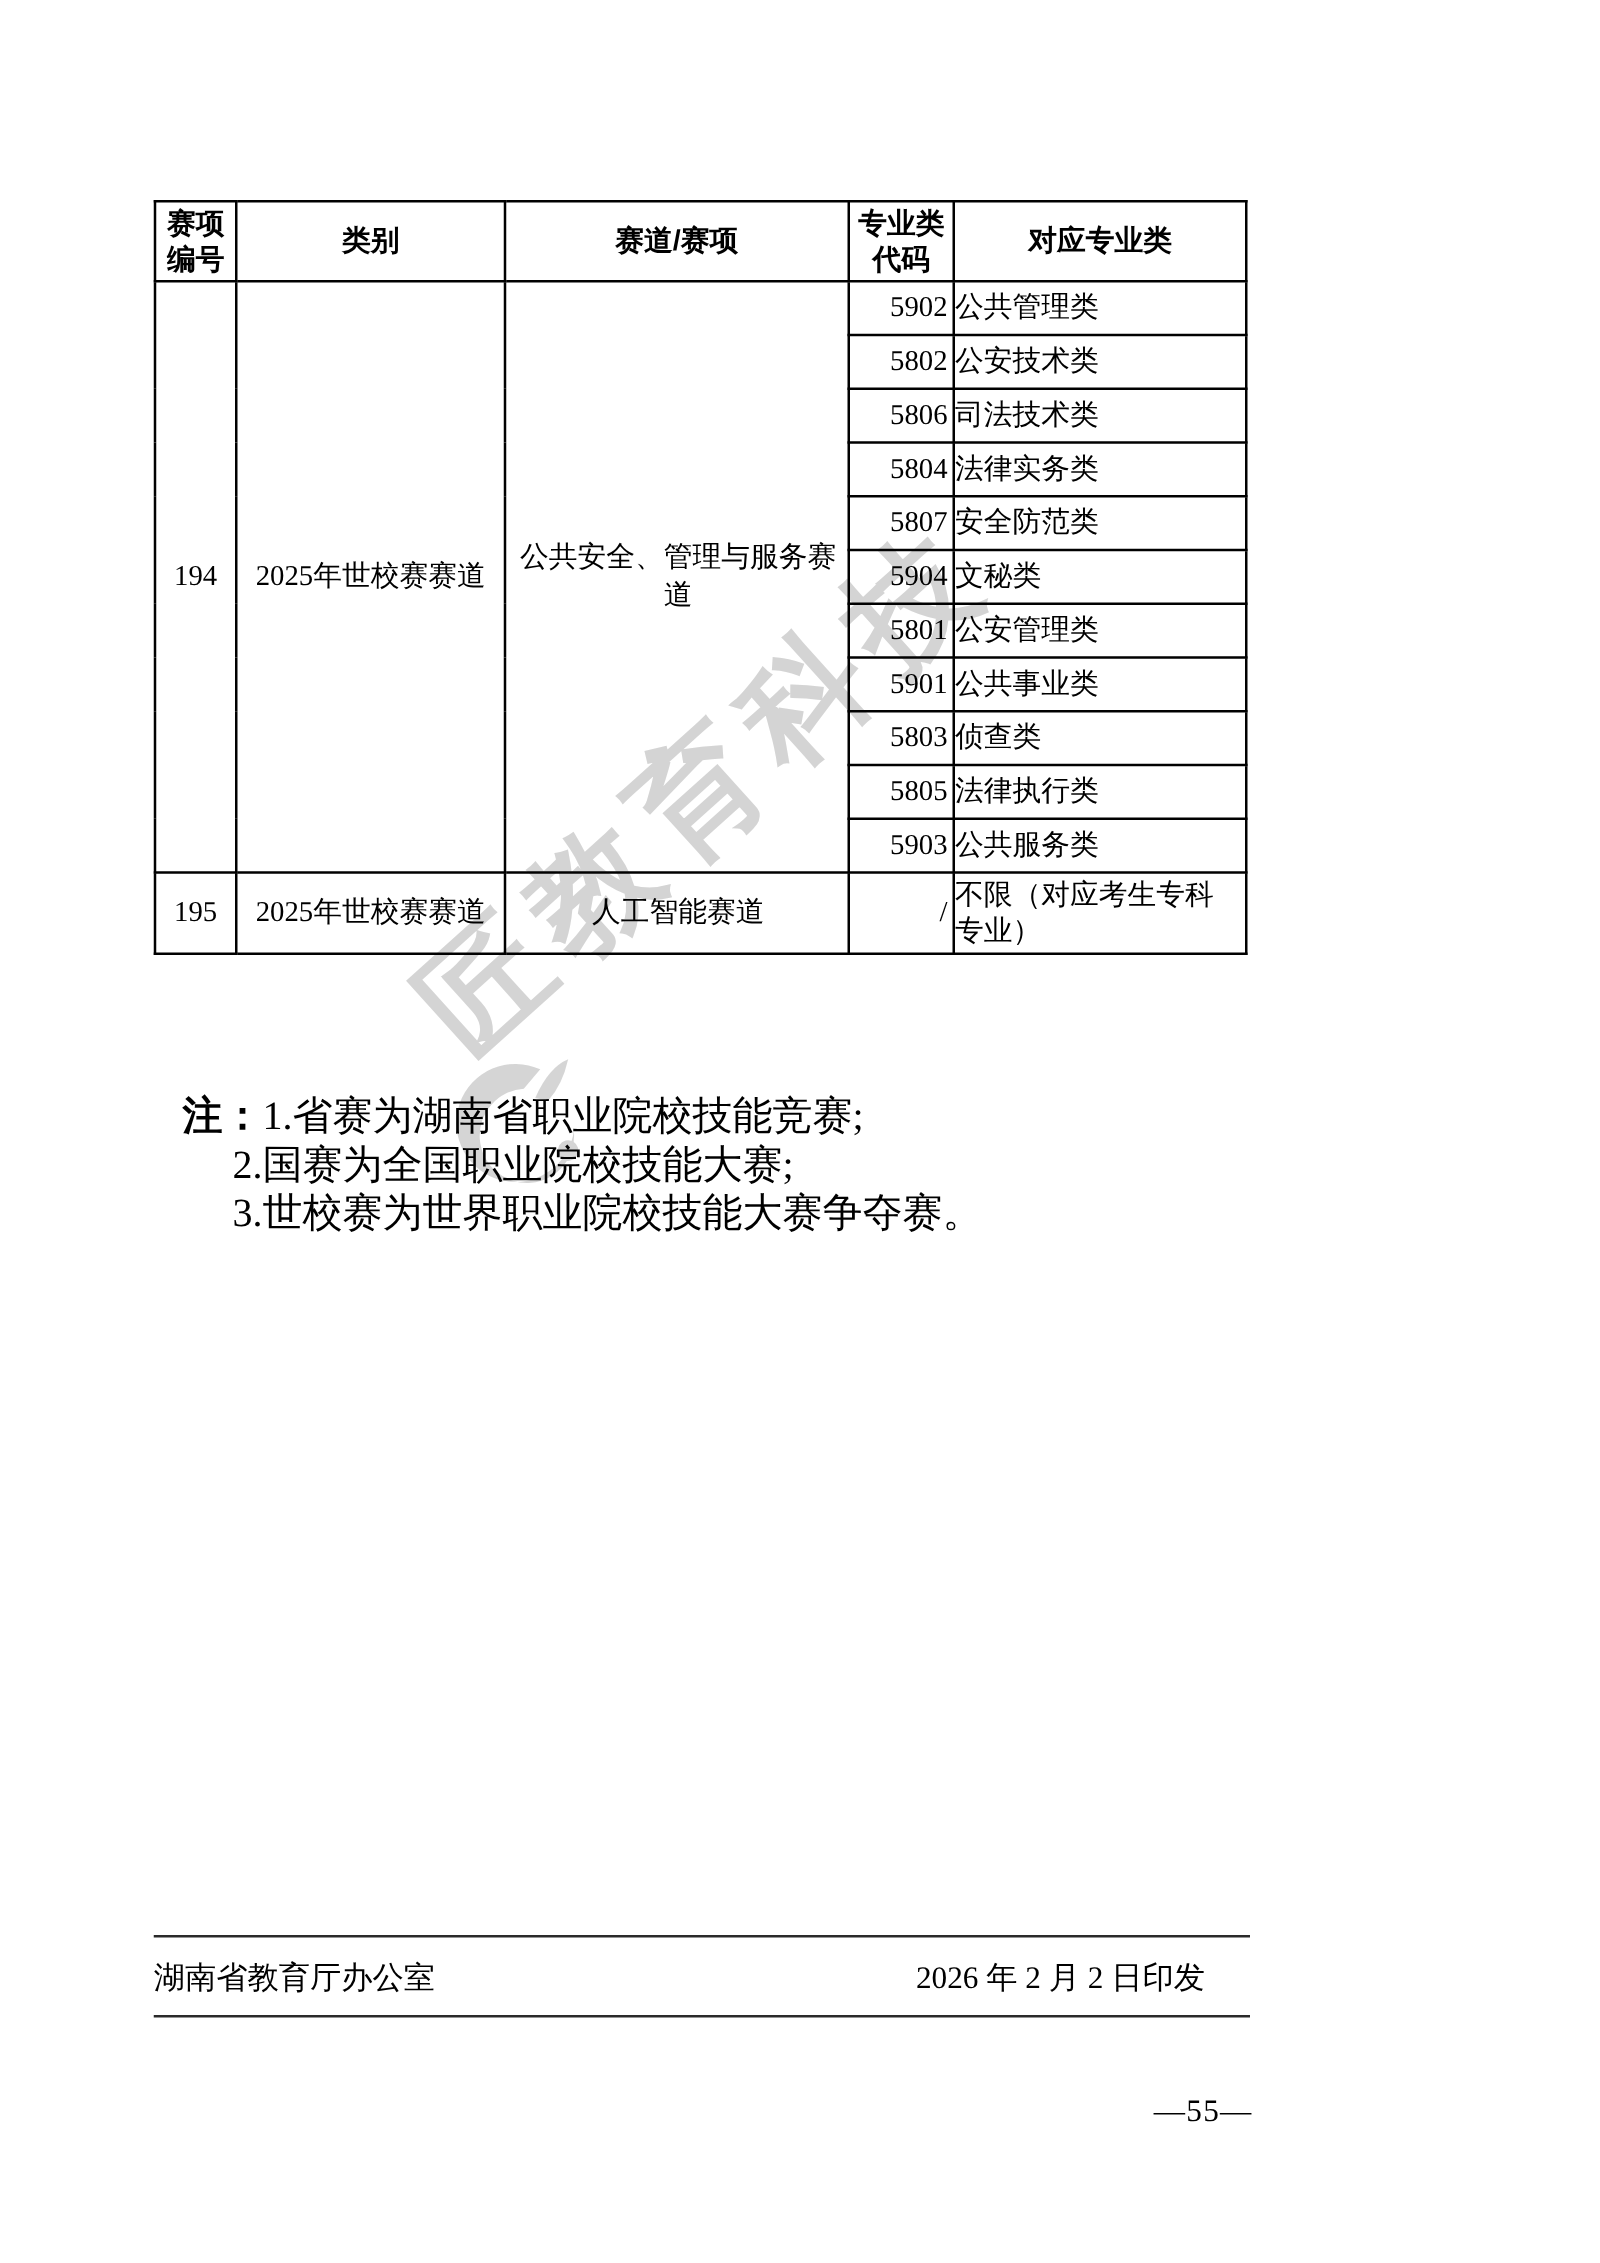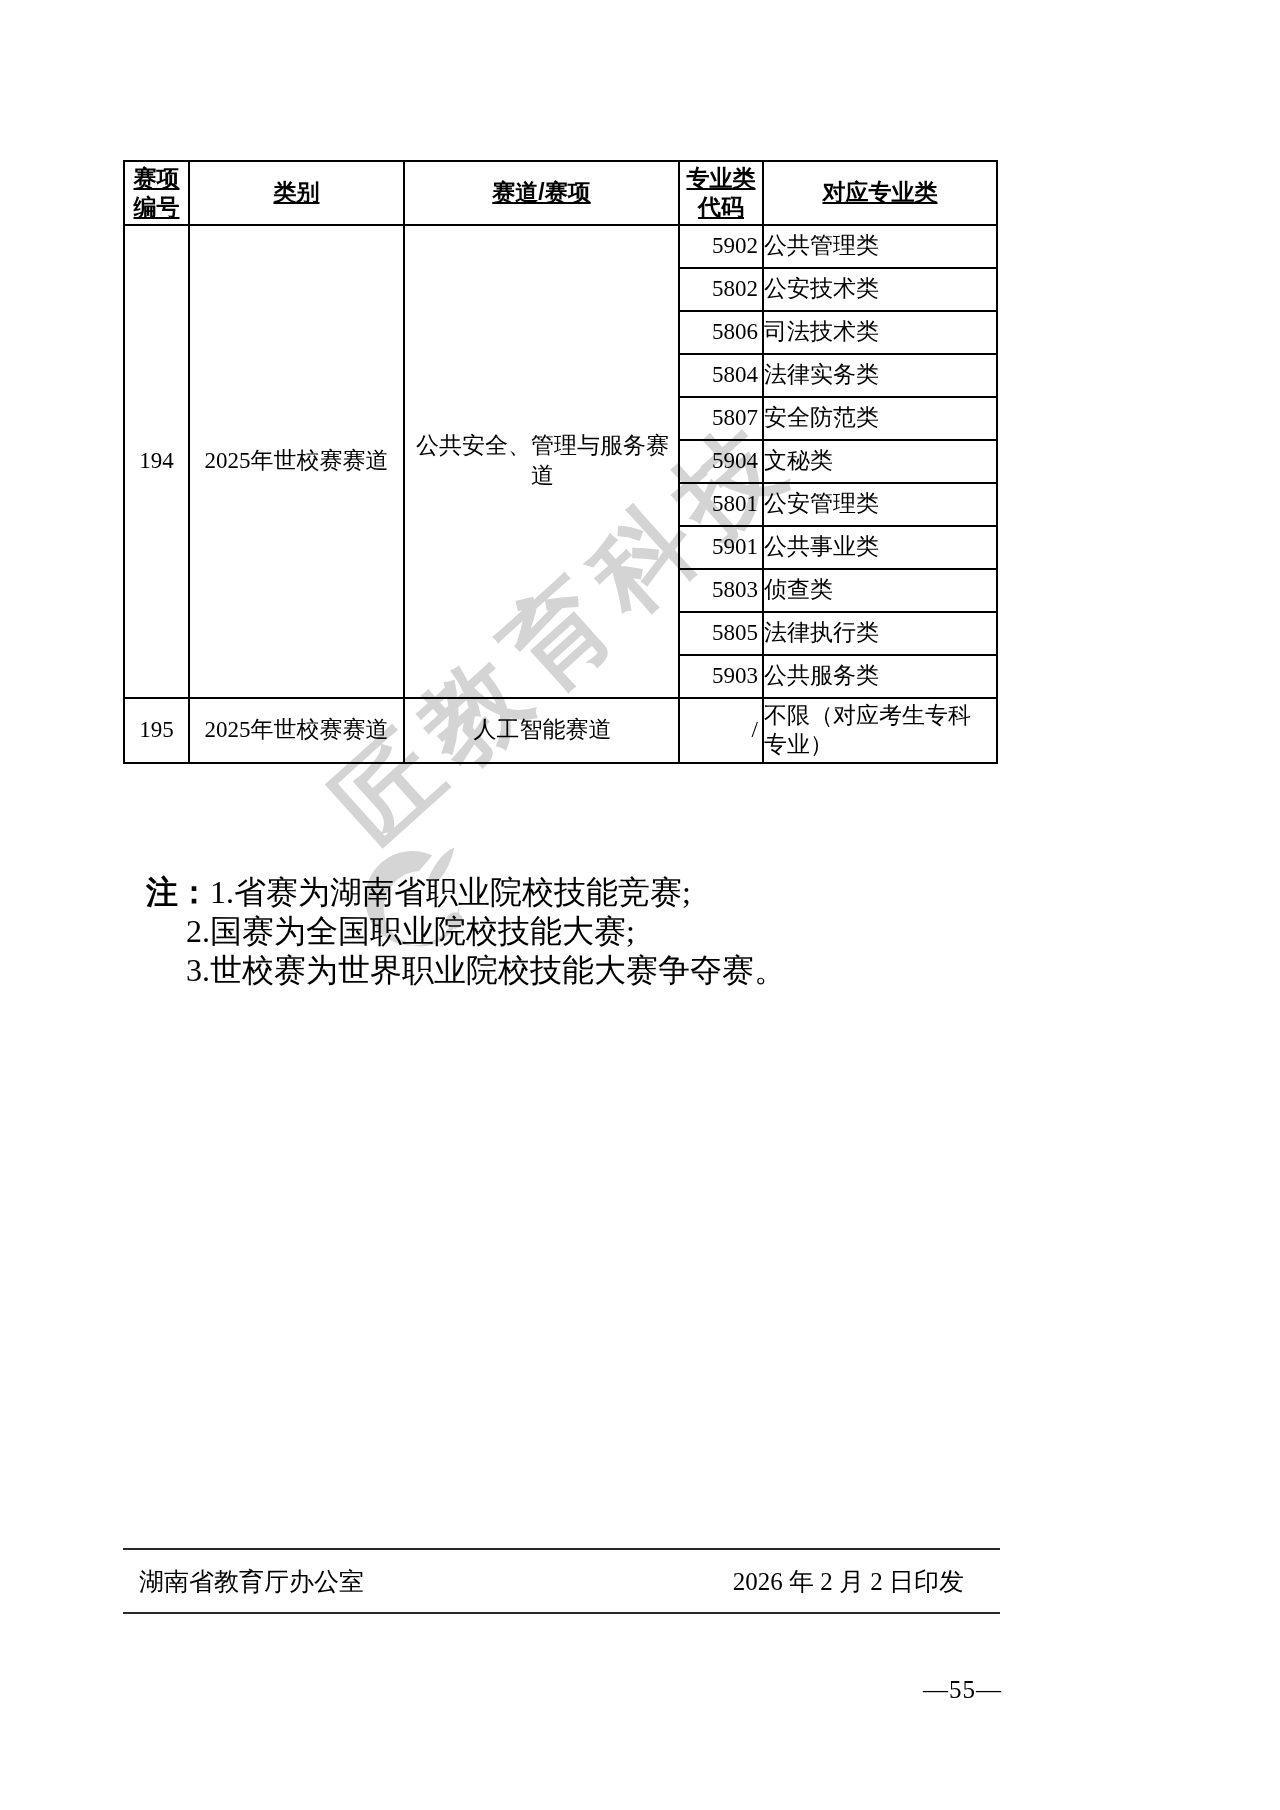--- a/index.html
+++ b/index.html
@@ -24,21 +24,21 @@
 
   
   .doc-table-wrap { position:absolute; left:123px; top:160px; z-index:1; }
   table.doc-table { border-collapse:collapse; table-layout:fixed; width:873px; }
   .doc-table th, .doc-table td { border:2px solid #000; vertical-align:middle; padding:2px 4px; }
   .doc-table th {
     font-family:"Liberation Sans","DejaVu Sans",sans-serif;
     font-weight:bold; font-size:23px; text-align:center; white-space:pre-line; line-height:1.25;
   }
   .doc-table td { font-size:23px; line-height:1.3; }
-  tr.header-row { height:62px;text-decoration:underline; }
+  tr.header-row { height:62px; }
   tr.sub-row { height:43px; }
   tr.last-row { height:63px; }
   td.cell-id { text-align:center; }
   td.cell-cat { text-align:center;margin-top:23px; }
   td.cell-track { text-align:center; padding-left:11px; padding-right:9px; }
   td.cell-code { text-align:right; }
   td.cell-name { text-align:left; padding-left:0; padding-right:8px; }
 
   
   .notes { position:absolute; left:146px; top:873px; z-index:1; font-size:32px; line-height:39px; }
@@ -47,21 +47,21 @@
   .notes-line.indent { margin-left:40px; }
 
   
   .footer-rule { position:absolute; left:123px; width:877px; height:2px; background:#2a2a2a; z-index:1; }
   .rule-top { top:1548px; }
   .rule-bottom { top:1612px; }
   .footer-text {
     position:absolute; left:123px; top:1550px; width:877px; height:62px; z-index:1;
     display:flex; justify-content:space-between; align-items:center; font-size:25px;
   }
-  .footer-office { margin-left:16px; }
+  .footer-office { }
   .footer-date { margin-right:36px; }
 
   .page-number { position:absolute; left:923px; top:1676px; z-index:1; font-size:25px; letter-spacing:1px; }
 </style>
 </head>
 <body>
 
 <div class="page">
 
   <div class="watermark">

